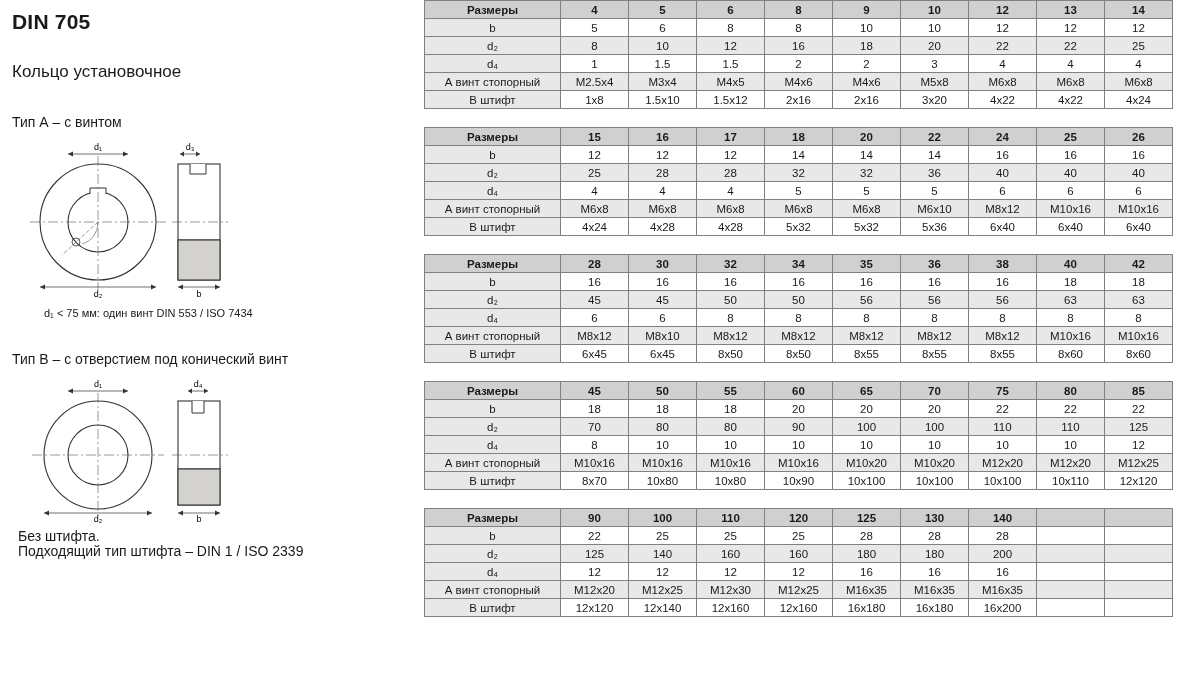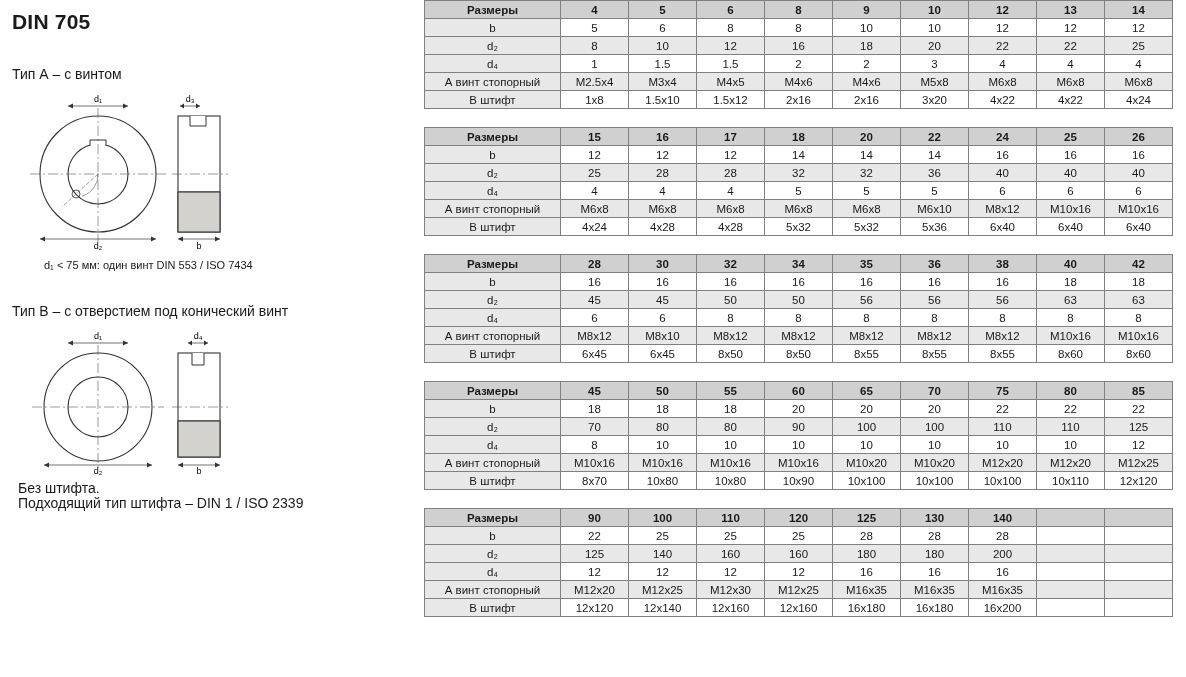--- a/index.html
+++ b/index.html
@@ -118,20 +118,21 @@
 </style>
 </head>
 <body>
 
 <div class="page">
 
   <div class="left">
 
     <div class="doc-title">DIN 705</div>
 
+    <div class="doc-subtitle">Кольцо установочное</div>
 
     <div class="type-heading">Тип А – с винтом</div>
 
     <div class="drawing" style="margin-top:10px; margin-left:8px;">
       <svg width="230" height="160" viewBox="0 0 230 160">
 
         <text x="78" y="10" font-size="9" font-family="Liberation Sans, sans-serif" text-anchor="middle">d₁</text>
         <line x1="48" y1="14" x2="108" y2="14" stroke="#333" stroke-width="0.7"></line>
         <path d="M48 14 l5 -2.5 v5 z" fill="#333"></path>
         <path d="M108 14 l-5 -2.5 v5 z" fill="#333"></path>

